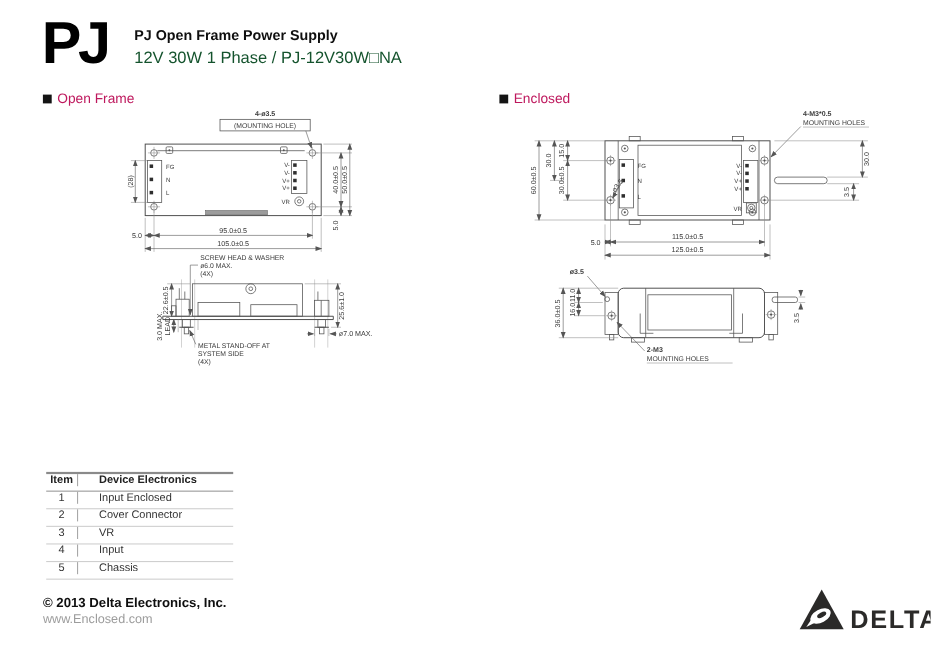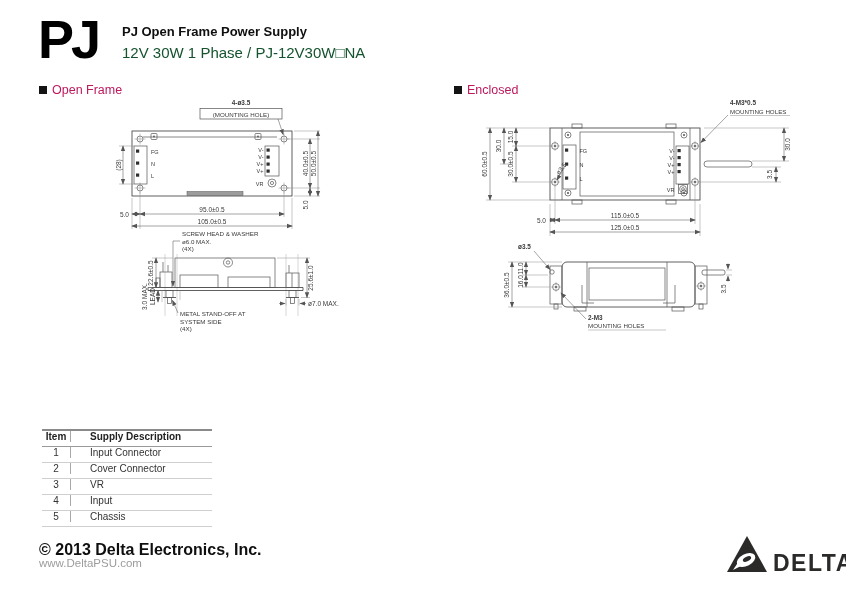--- a/index.html
+++ b/index.html
@@ -27,21 +27,21 @@
   .xt{stroke:#8c8c8c;stroke-width:0.5;fill:none;}
   .dm{stroke:#5a5a5a;stroke-width:0.55;fill:none;}
   .gray{stroke:#c6c6c6;stroke-width:0.7;fill:none;}
   .pin{fill:#2e2e2e;}
   .pf{fill:#ffffff;stroke:#5e5e5e;stroke-width:0.6;}
   .device-table{position:absolute;left:30px;top:429px;width:170px;font-size:10px;color:#333;}
   .tr{display:flex;border-bottom:1px solid #cfcfcf;height:15px;align-items:flex-start;gap:12px;}
   .tr.head{border-top:2px solid #8a8a8a;border-bottom:1px solid #9a9a9a;font-weight:bold;color:#222;}
   .c1{width:28px;border-right:1px solid #a8a8a8;display:flex;align-items:center;justify-content:center;}
   .c2{padding-left:7px;display:flex;align-items:center;}
-  .copyright{position:absolute;left:27px;top:541px;font-size:16px;font-weight:bold;color:#0f0f0f;}
+  .copyright{position:absolute;left:27px;top:541px;font-size:12px;font-weight:bold;color:#0f0f0f;}
   .website{position:absolute;left:27px;top:557px;font-size:11.5px;color:#9c9c9c;}
   #delta-logo{position:absolute;left:714px;top:534px;}
   #delta-logo text{font-weight:bold;fill:#2b2a29;letter-spacing:1.5px;font-size:23px;}
 </style>
 </head>
 <body>
 
 <div class="page">
 
   <div class="pj-logo">PJ</div>
@@ -453,46 +453,46 @@
       <line class="xt" x1="236" y1="40" x2="242" y2="40"></line>
       <line class="dm" x1="238" y1="28.5" x2="238" y2="33.8" marker-end="url(#m4)"></line>
       <line class="dm" x1="238" y1="46.5" x2="238" y2="41.2" marker-end="url(#m4)"></line>
       <text class="dt" text-anchor="middle" transform="rotate(-90 236 54)" x="236" y="54">3.5</text>
     </g>
   </svg>
 
   <div class="device-table">
     <div class="tr head">
       <div class="c1">Item</div>
-      <div class="c2">Supply Description</div>
+      <div class="c2">Device Electronics</div>
     </div>
     <div class="tr">
       <div class="c1">1</div>
-      <div class="c2">Input Connector</div>
+      <div class="c2">Input Enclosed</div>
     </div>
     <div class="tr">
       <div class="c1">2</div>
       <div class="c2">Cover Connector</div>
     </div>
     <div class="tr">
       <div class="c1">3</div>
       <div class="c2">VR</div>
     </div>
     <div class="tr">
       <div class="c1">4</div>
       <div class="c2">Input</div>
     </div>
     <div class="tr">
       <div class="c1">5</div>
       <div class="c2">Chassis</div>
     </div>
   </div>
 
   <div class="copyright">© 2013 Delta Electronics, Inc.</div>
-  <div class="website">www.DeltaPSU.com</div>
+  <div class="website">www.Enclosed.com</div>
 
   <svg id="delta-logo" width="120" height="46" viewBox="0 0 120 46">
     <g>
       <polygon points="21,2 41,38 1,38" fill="#2b2a29"></polygon>
       <ellipse cx="20" cy="26" rx="10" ry="6" transform="rotate(-28 20 26)" fill="#ffffff"></ellipse>
       <ellipse cx="21" cy="25" rx="4.5" ry="2.2" transform="rotate(-28 21 25)" fill="#2b2a29"></ellipse>
       <polygon points="7,36 13,27 17,31" fill="#ffffff"></polygon>
     </g>
     <text x="47" y="37">DELTA</text>
   </svg>

